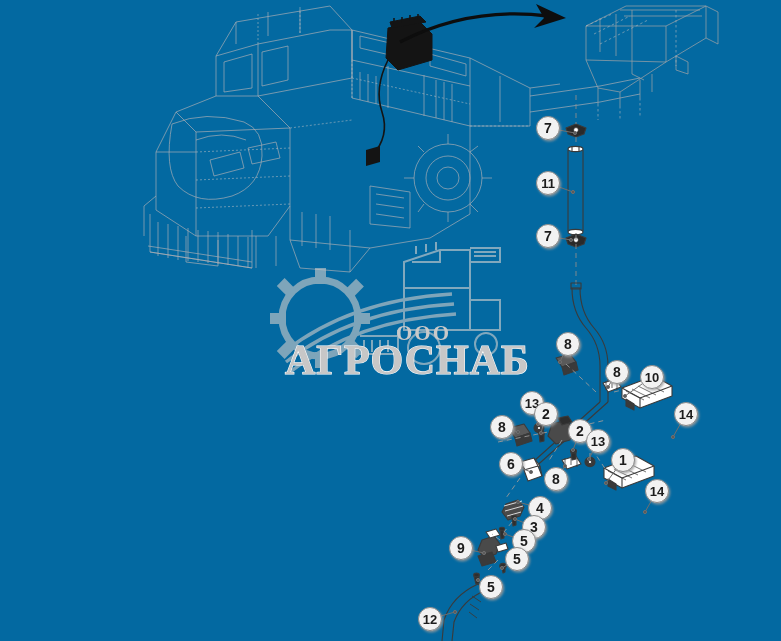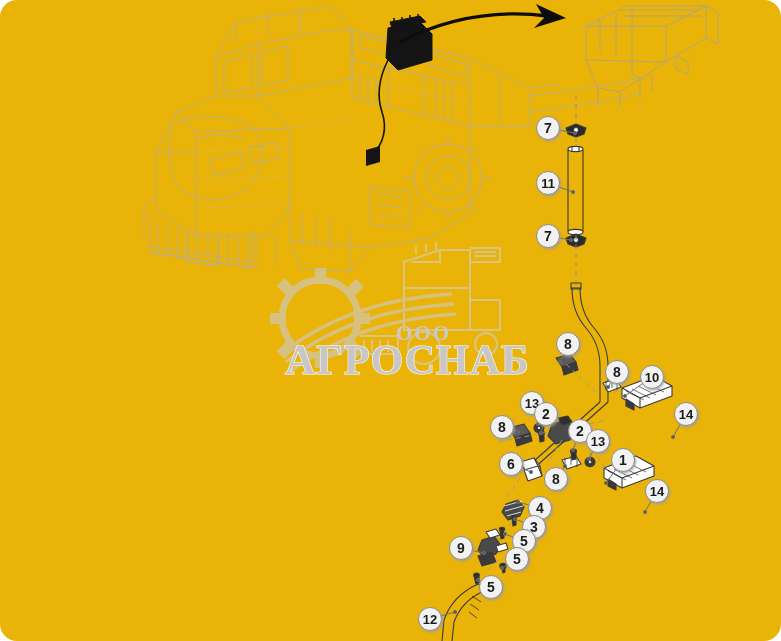--- a/index.html
+++ b/index.html
@@ -1,17 +1,17 @@
 <!DOCTYPE html>
 <html><head>
 <meta charset="utf-8">
 <style>
   html,body{margin:0;padding:0;background:#ffffff;}
   body{width:781px;height:641px;overflow:hidden;font-family:"Liberation Sans",sans-serif;}
-  #stage{position:relative;width:781px;height:641px;background:#eab308;border-radius:17px;}
+  #stage{position:relative;width:781px;height:641px;background:#0369a1;}
   #stage svg{position:absolute;left:0;top:0;}
   .lay{pointer-events:none;}
 </style>
 </head>
 <body>
 
 <div id="stage">
 
   <svg class="lay" width="781" height="641">
     <g stroke="#a7adb4" stroke-width="0.7" fill="none" stroke-linejoin="round">

